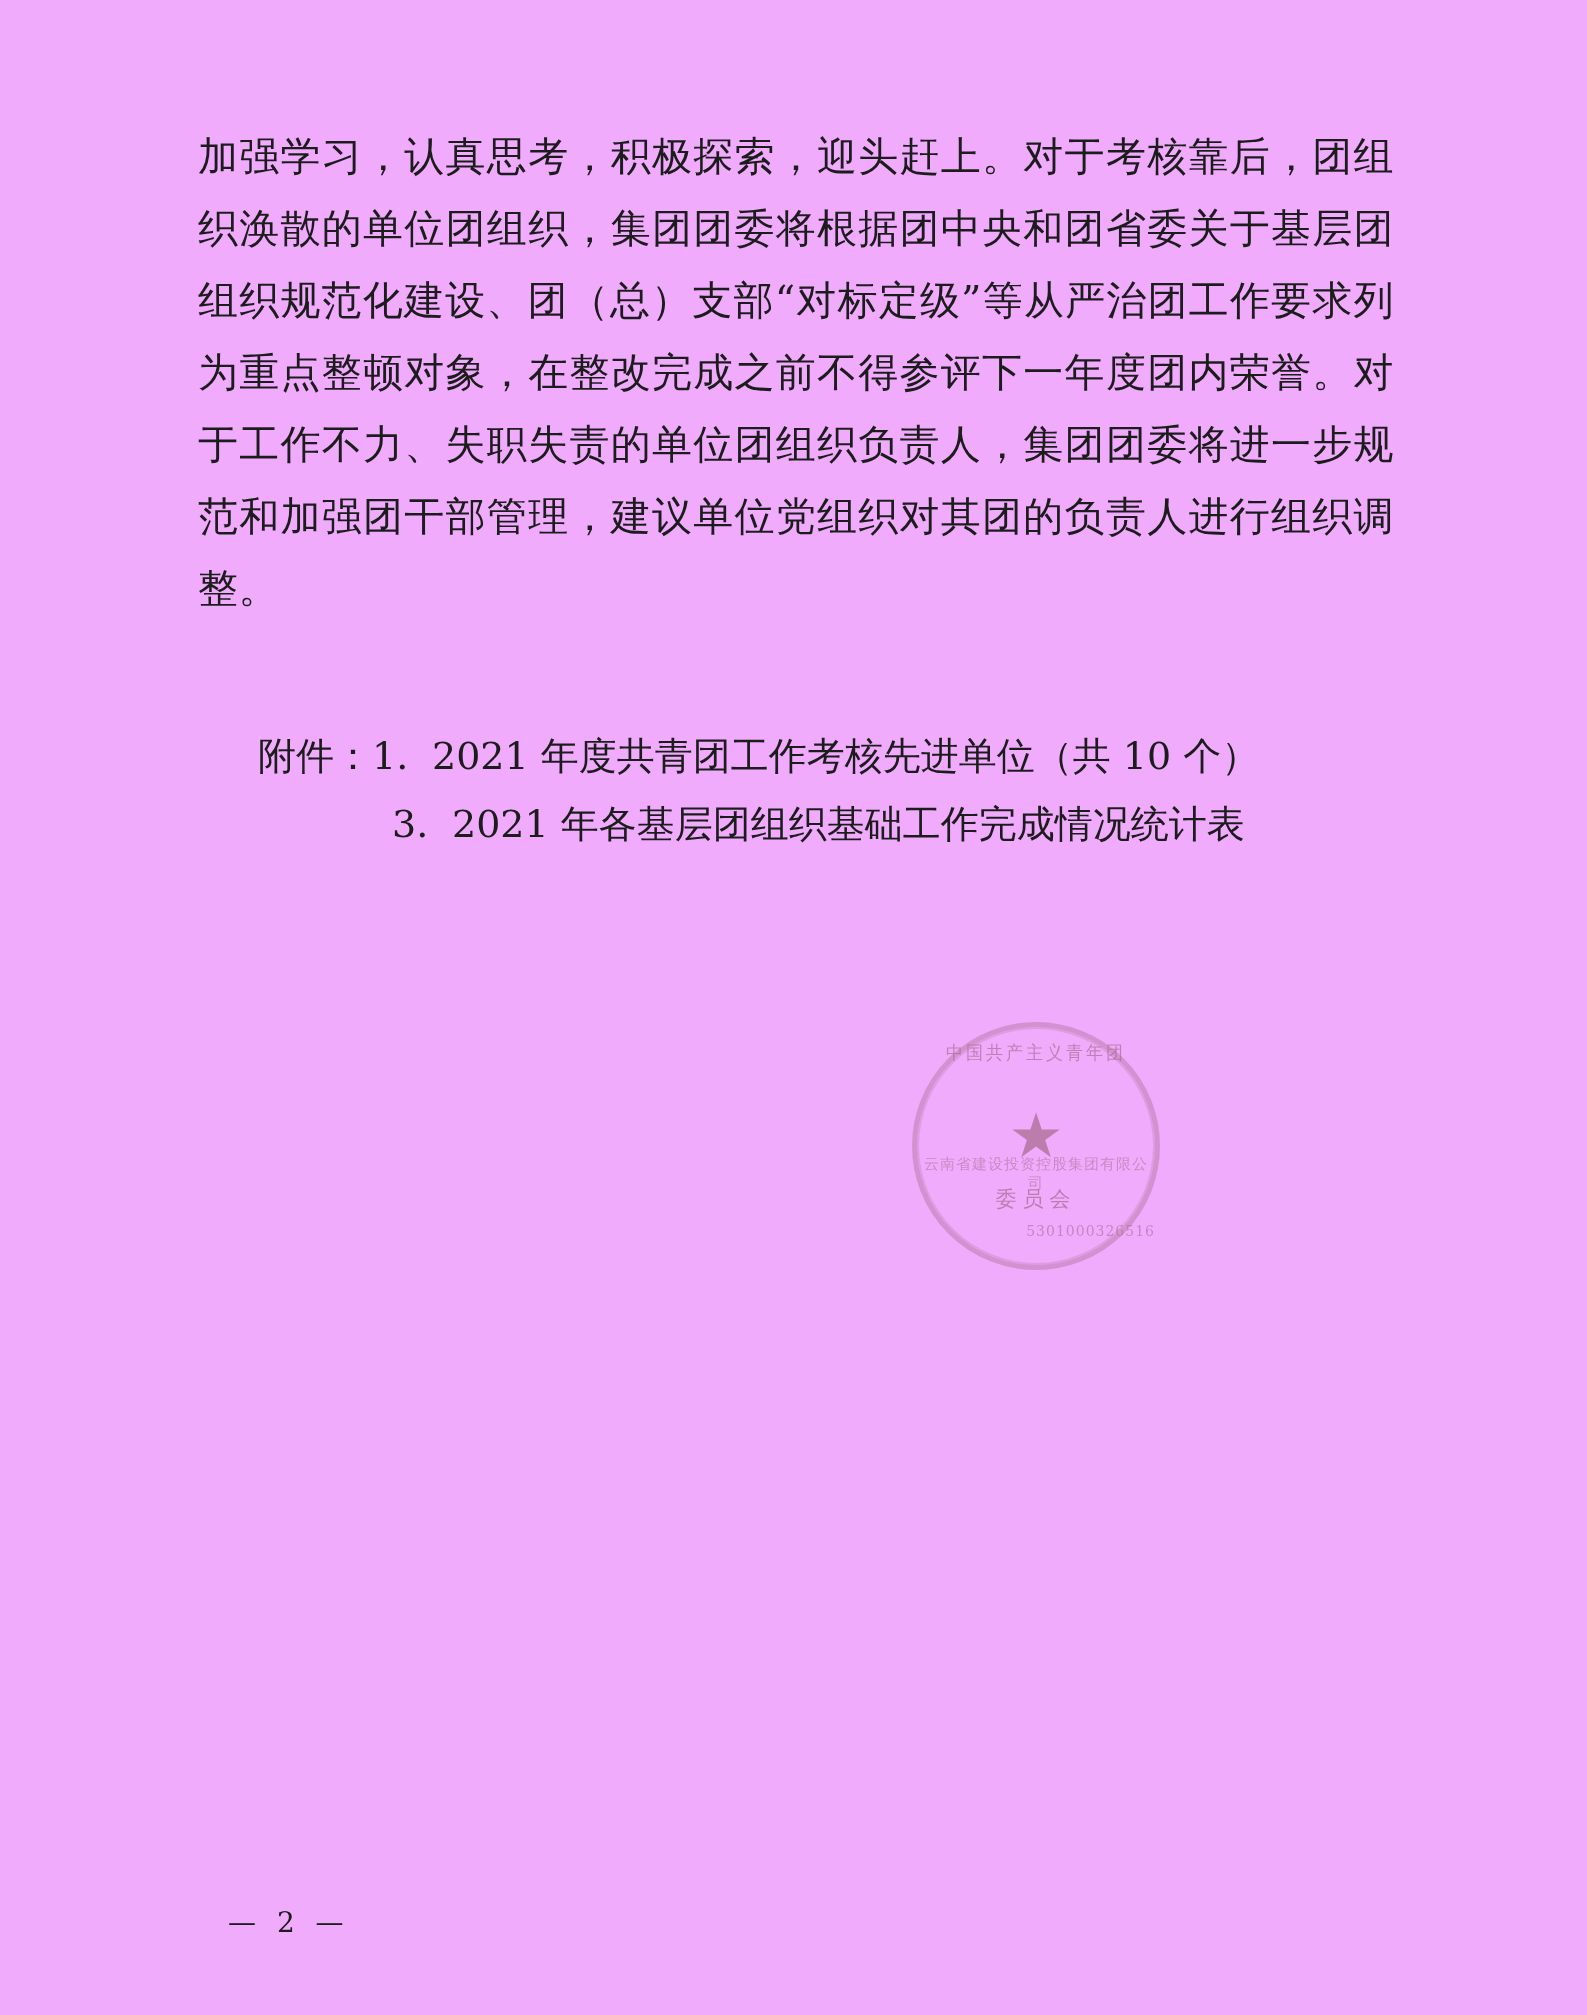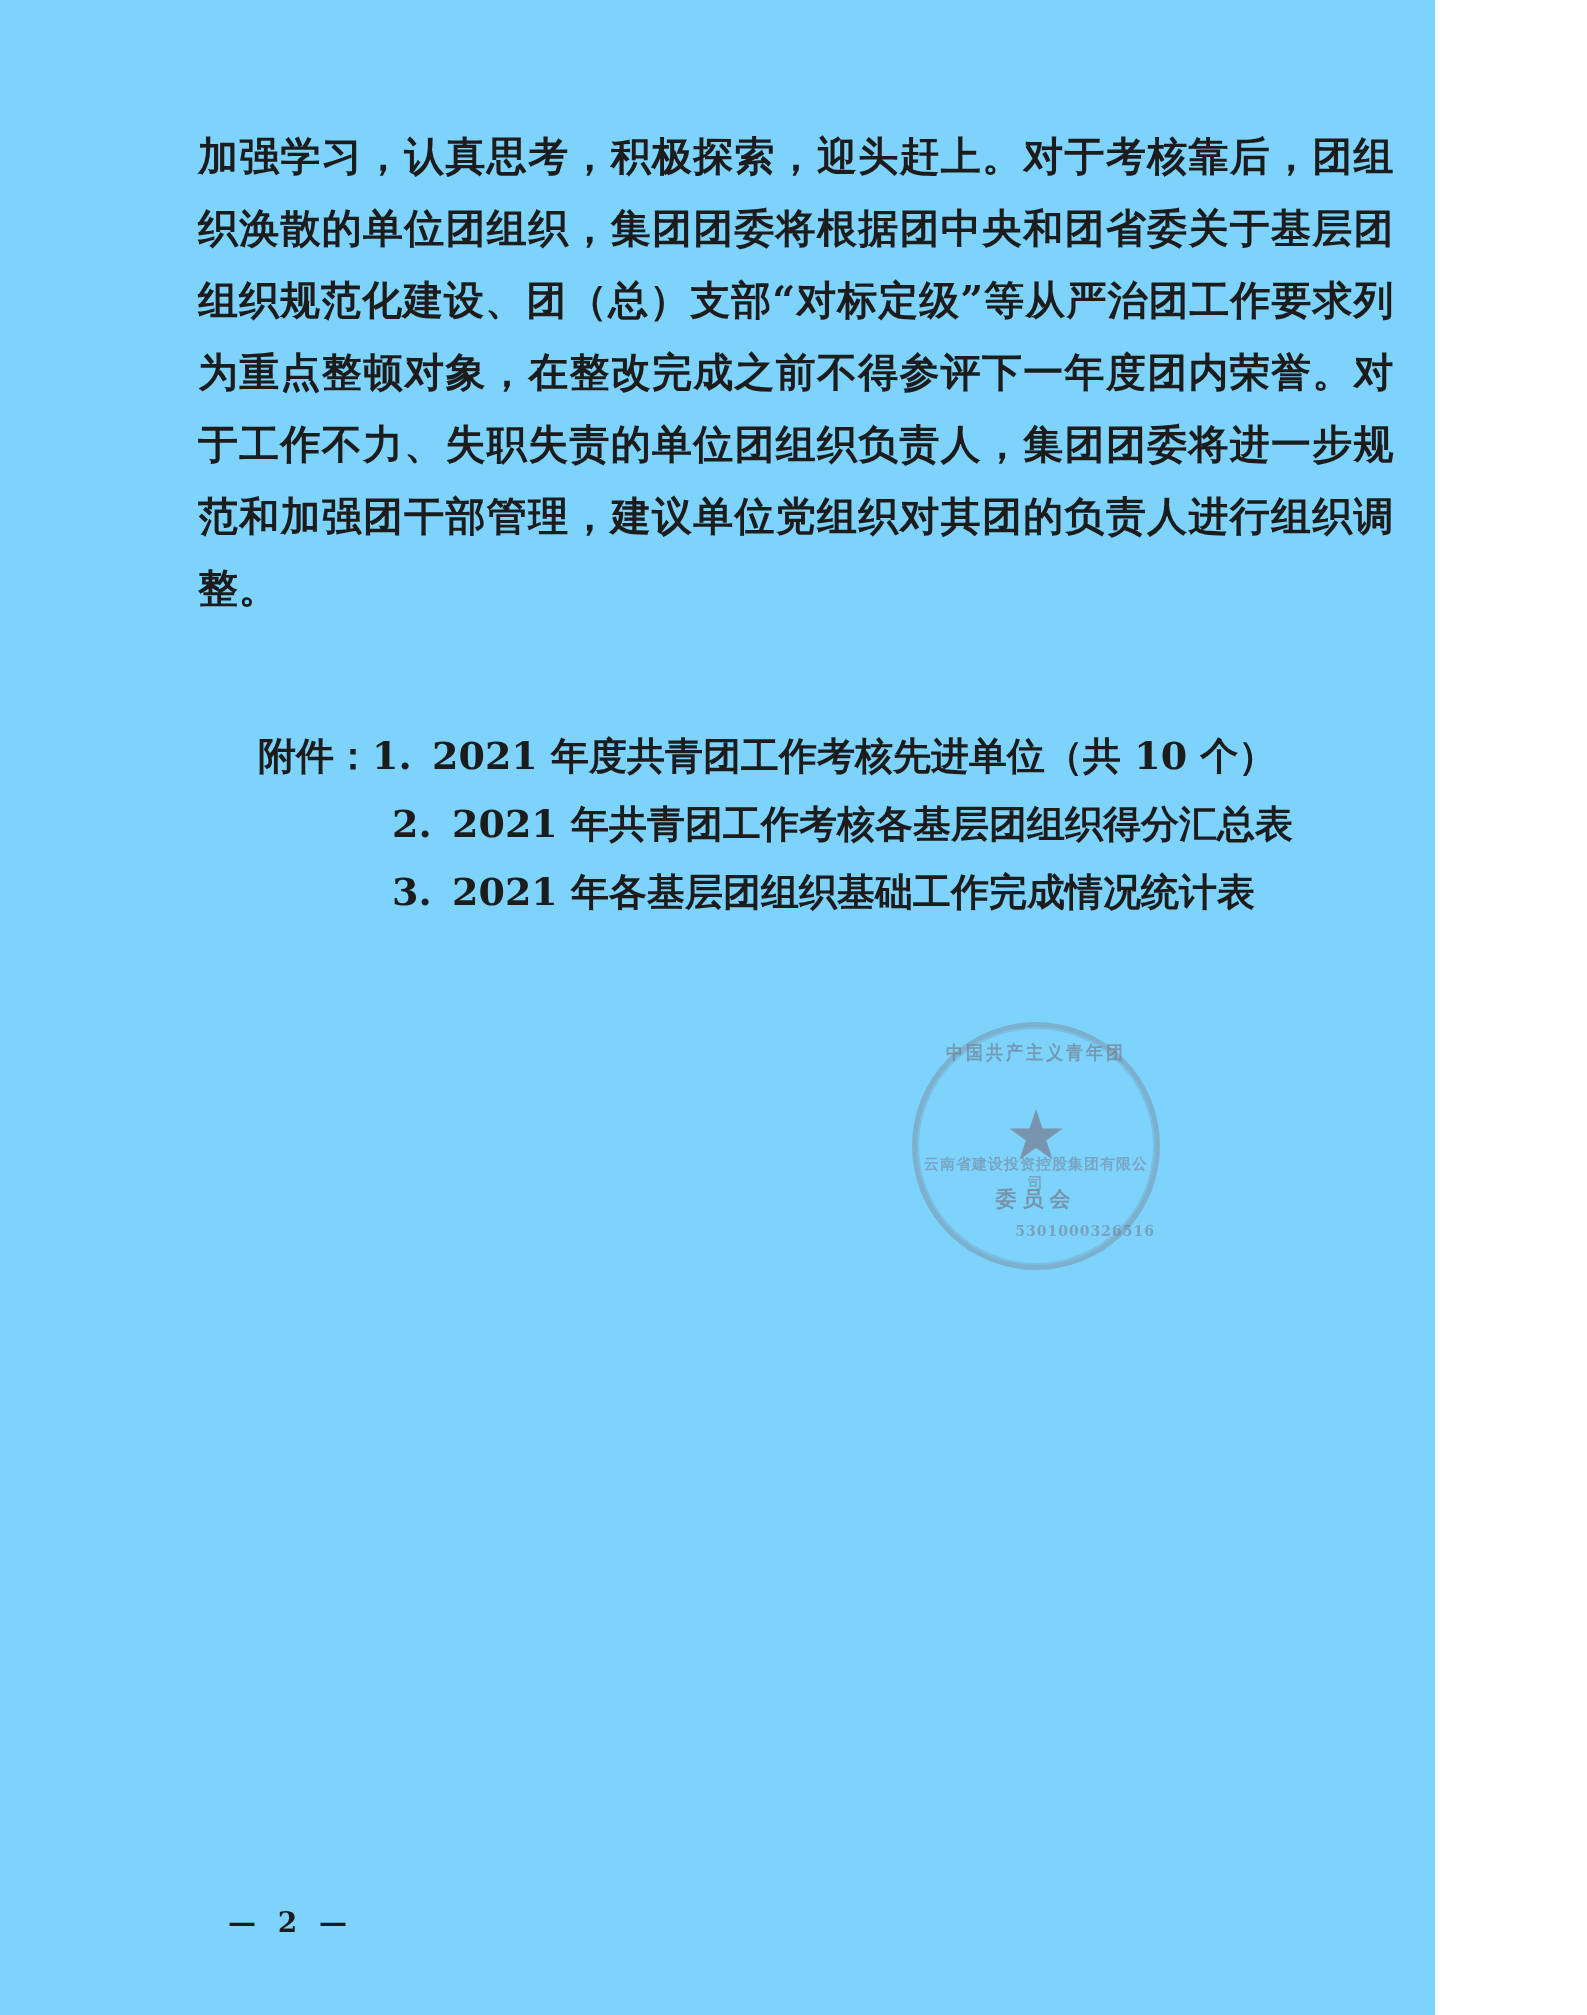--- a/index.html
+++ b/index.html
@@ -2,27 +2,26 @@
 <html><head>
 <meta charset="utf-8">
 <style>
   html, body {
     margin: 0;
     padding: 0;
     background: #ffffff;
   }
   .page {
     position: relative;
-    width: 1435px;
+    width: 1587px;
     height: 2015px;
-    background: #7dd3fc;
+    background: #f0abfc;
     font-family: "DejaVu Serif", "Liberation Serif", serif;
     color: #1a1a1a;
     overflow: hidden;
-    font-weight: bold;
   }
   .body-text {
     position: absolute;
     left: 198px;
     top: 120px;
     width: 1196px;
     font-size: 40px;
     line-height: 72px;
     text-align: justify;
     text-justify: inter-character;
@@ -156,23 +155,20 @@
 
 <div class="page">
 
   <div class="body-text">加强学习，认真思考，积极探索，迎头赶上。对于考核靠后，团组织涣散的单位团组织，集团团委将根据团中央和团省委关于基层团组织规范化建设、团（总）支部“对标定级”等从严治团工作要求列为重点整顿对象，在整改完成之前不得参评下一年度团内荣誉。对于工作不力、失职失责的单位团组织负责人，集团团委将进一步规范和加强团干部管理，建议单位党组织对其团的负责人进行组织调整。</div>
 
   <div class="attachments">
     <div class="att-row">
       <span class="att-label">附件：</span><span class="att-num">1.</span><span>2021 年度共青团工作考核先进单位（共 10 个）</span>
     </div>
     <div class="att-row">
-      <span class="att-indent"></span><span class="att-num">2.</span><span>2021 年共青团工作考核各基层团组织得分汇总表</span>
-    </div>
-    <div class="att-row">
       <span class="att-indent"></span><span class="att-num">3.</span><span>2021 年各基层团组织基础工作完成情况统计表</span>
     </div>
   </div>
 
   <div class="seal">
     <div class="seal-inner"></div>
     <div class="seal-top-text">中国共产主义青年团</div>
     <div class="seal-star">★</div>
     <div class="seal-mid-text">云南省建设投资控股集团有限公司</div>
     <div class="seal-bottom-text">委员会</div>

